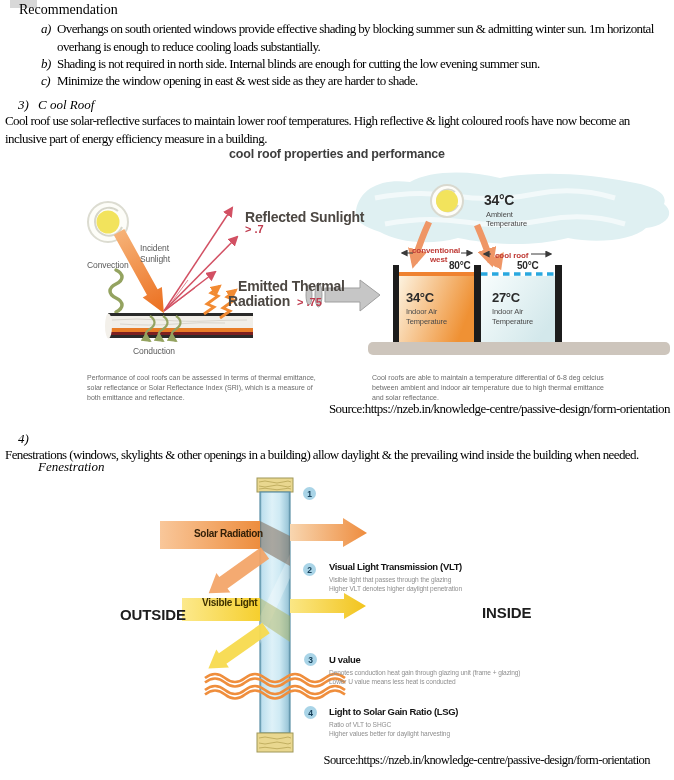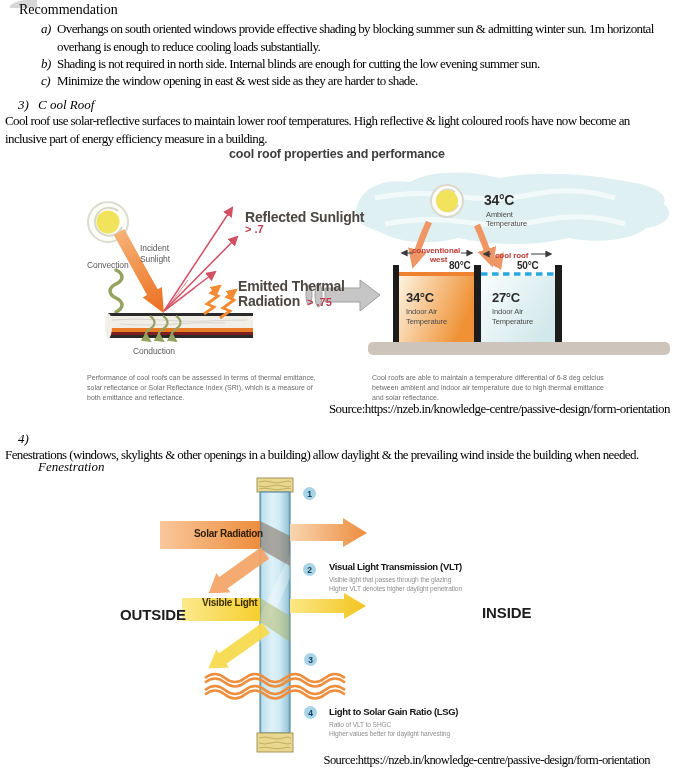--- a/index.html
+++ b/index.html
@@ -1,16 +1,16 @@
 <!DOCTYPE html>
 <html><head>
 <meta charset="utf-8">
 <style>
   html,body{margin:0;padding:0;background:#fff;}
-  .page{position:relative;width:674px;height:780px;background:#ffffff;overflow:hidden;border-radius:26px;}
+  .page{position:relative;width:674px;height:780px;background:#ffffff;overflow:hidden;}
   .abs{position:absolute;}
   .serif{font-family:"Liberation Serif",serif;color:#000;}
   .body-text{font-size:13px;letter-spacing:-0.6px;line-height:17.5px;}
   .ital{font-style:italic;}
   .fig-title{font-family:"Liberation Sans",sans-serif;font-weight:bold;font-size:12.5px;color:#3d3d3d;letter-spacing:-0.2px;text-align:center;}
   .lbl-b{font-family:"Liberation Sans",sans-serif;font-weight:bold;color:#4c4742;font-size:14px;letter-spacing:-0.2px;}
   .lbl-red{font-family:"Liberation Sans",sans-serif;font-weight:bold;color:#bf3a4d;font-size:11px;}
   .lbl-s{font-family:"Liberation Sans",sans-serif;font-size:8.5px;color:#5a5a5a;letter-spacing:-0.1px;}
   .lbl-temp-lg{font-family:"Liberation Sans",sans-serif;font-weight:bold;font-size:14px;color:#2a2a2a;letter-spacing:-0.3px;}
   .lbl-temp{font-family:"Liberation Sans",sans-serif;font-weight:bold;font-size:13px;color:#2a2a2a;letter-spacing:-0.3px;}
@@ -156,21 +156,21 @@
       <line x1="501" y1="88" x2="521" y2="88" marker-end="url(#mDk)"></line>
     </g>
   </svg>
 
   <div class="abs lbl-s" style="left:140px;top:243px;">Incident</div>
   <div class="abs lbl-s" style="left:140px;top:254px;">Sunlight</div>
   <div class="abs lbl-s" style="left:87px;top:260px;">Convection</div>
   <div class="abs lbl-b" style="left:245px;top:209px;">Reflected Sunlight</div>
   <div class="abs lbl-red" style="left:245px;top:223px;">&gt; .7</div>
   <div class="abs lbl-b" style="left:238px;top:278px;">Emitted Thermal</div>
-  <div class="abs" style="left:238px;top:292px;text-align:right;">
+  <div class="abs" style="left:228px;top:292px;text-align:right;">
     <span class="lbl-b">Radiation</span>
     <span class="lbl-red" style="margin-left:3px;">&gt; .75</span>
   </div>
   <div class="abs lbl-s" style="left:133px;top:346px;">Conduction</div>
 
   <div class="abs lbl-temp-lg" style="left:484px;top:192px;">34°C</div>
   <div class="abs lbl-room" style="left:486px;top:210px;">Ambient</div>
   <div class="abs lbl-room" style="left:486px;top:219px;">Temperature</div>
   <div class="abs lbl-roof" style="left:412px;top:246px;">conventional</div>
   <div class="abs lbl-roof" style="left:430px;top:255px;">west</div>
@@ -259,20 +259,25 @@
   <div class="abs num-circle" style="left:303px;top:487px;">1</div>
 
   <div class="abs num-circle" style="left:303px;top:563px;">2</div>
   <div class="abs" style="left:329px;top:561px;width:250px;">
     <div class="item-title">Visual Light Transmission (VLT)</div>
     <div class="item-line">Visible light that passes through the glazing</div>
     <div class="item-line">Higher VLT denotes higher daylight penetration</div>
   </div>
 
   <div class="abs num-circle" style="left:304px;top:653px;">3</div>
+  <div class="abs" style="left:329px;top:654px;width:250px;">
+    <div class="item-title">U value</div>
+    <div class="item-line">Denotes conduction heat gain through glazing unit (frame + glazing)</div>
+    <div class="item-line">Lower U value means less heat is conducted</div>
+  </div>
 
   <div class="abs num-circle" style="left:304px;top:706px;">4</div>
   <div class="abs" style="left:329px;top:706px;width:250px;">
     <div class="item-title">Light to Solar Gain Ratio (LSG)</div>
     <div class="item-line">Ratio of VLT to SHGC</div>
     <div class="item-line">Higher values better for daylight harvesting</div>
   </div>
 
   <div class="abs source" style="right:24px;top:753px;font-size:12.5px;">Source:https://nzeb.in/knowledge-centre/passive-design/form-orientation</div>
 

